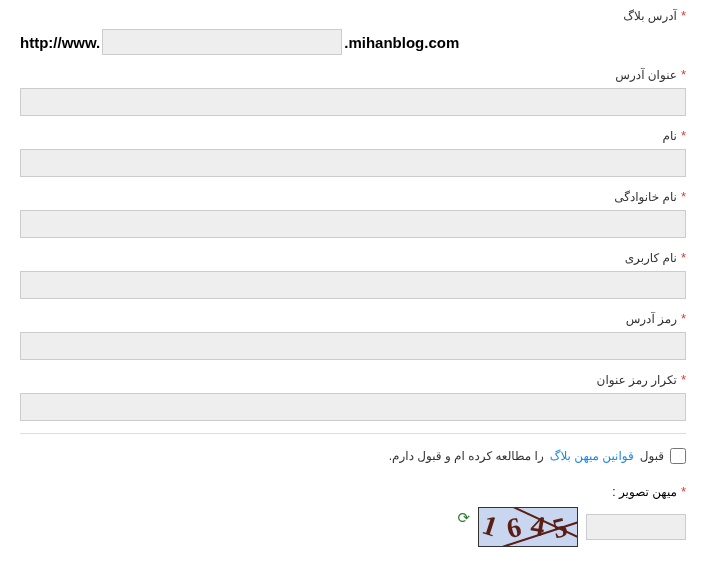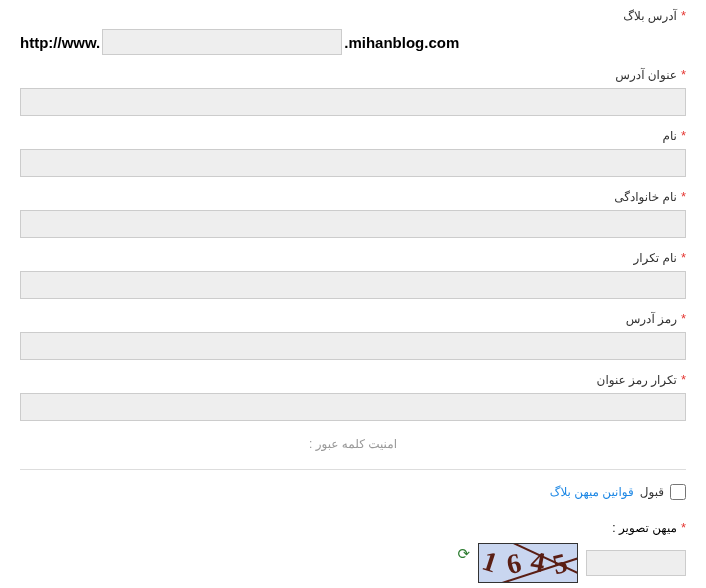--- a/index.html
+++ b/index.html
@@ -68,49 +68,49 @@
     <div class="field-label">
       <span class="req">*</span>
       <span>نام خانوادگی</span>
     </div>
     <input class="text-input" type="text" style="">
   </div>
 
   <div class="field-group">
     <div class="field-label">
       <span class="req">*</span>
-      <span>نام تکرار</span>
+      <span>نام کاربری</span>
     </div>
     <input class="text-input" type="text" style="">
   </div>
 
   <div class="field-group">
     <div class="field-label">
       <span class="req">*</span>
       <span>رمز آدرس</span>
     </div>
     <input class="text-input" type="password" style="">
   </div>
 
   <div class="field-group">
     <div class="field-label">
       <span class="req">*</span>
       <span>تکرار رمز عنوان</span>
     </div>
     <input class="text-input" type="password" style="">
   </div>
 
-  <div class="hint-text">امنیت کلمه عبور :</div>
 
   <hr class="divider">
 
   <div class="terms-row">
     <input type="checkbox" class="terms-check" style="">
     <span>قبول</span>
     <span class="terms-link">قوانین میهن بلاگ</span>
+    <span>را مطالعه کرده ام و قبول دارم.</span>
   </div>
 
   <div class="captcha-section">
     <div class="captcha-label">
       <span class="req">*</span>
       <span>میهن تصویر :</span>
     </div>
     <div class="captcha-row">
       <input class="captcha-input" type="text" style="">
       <div class="captcha-img">

